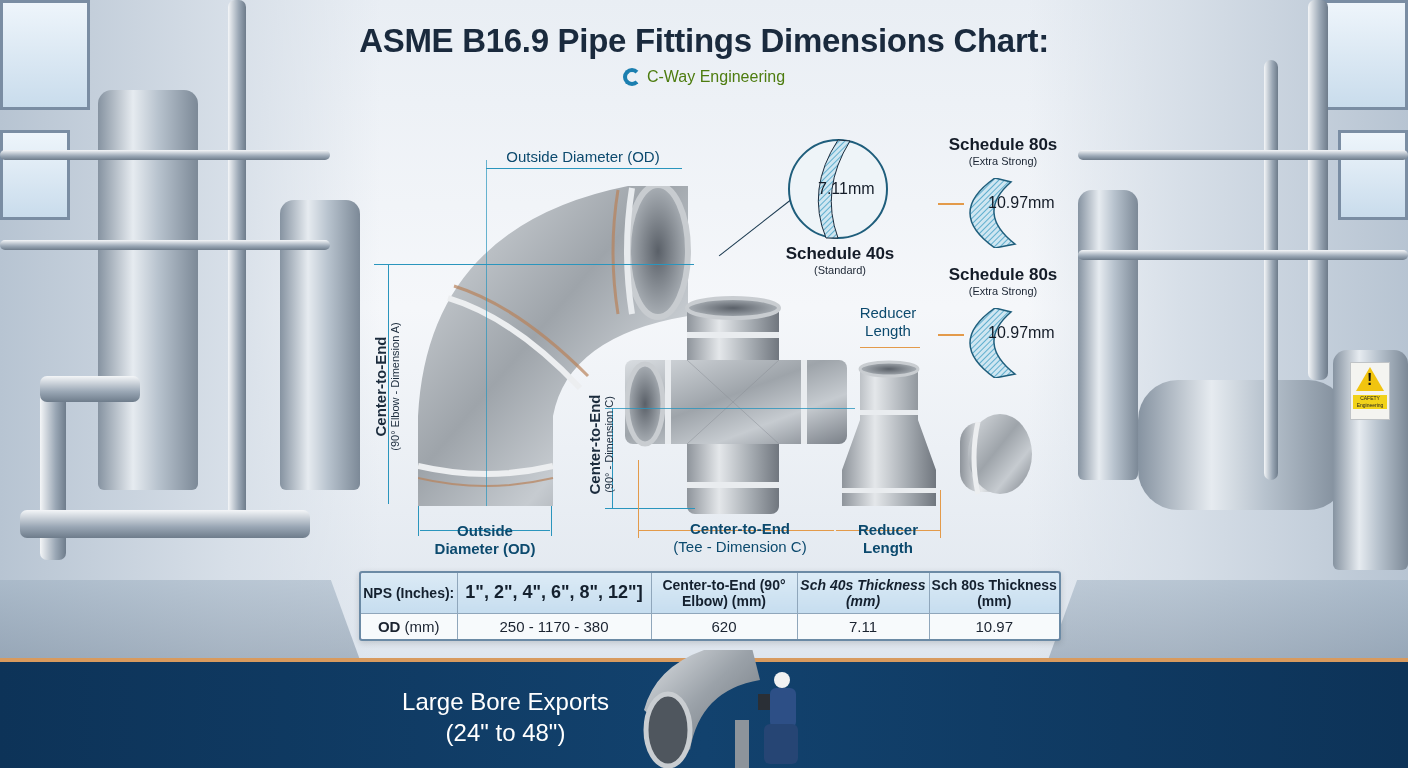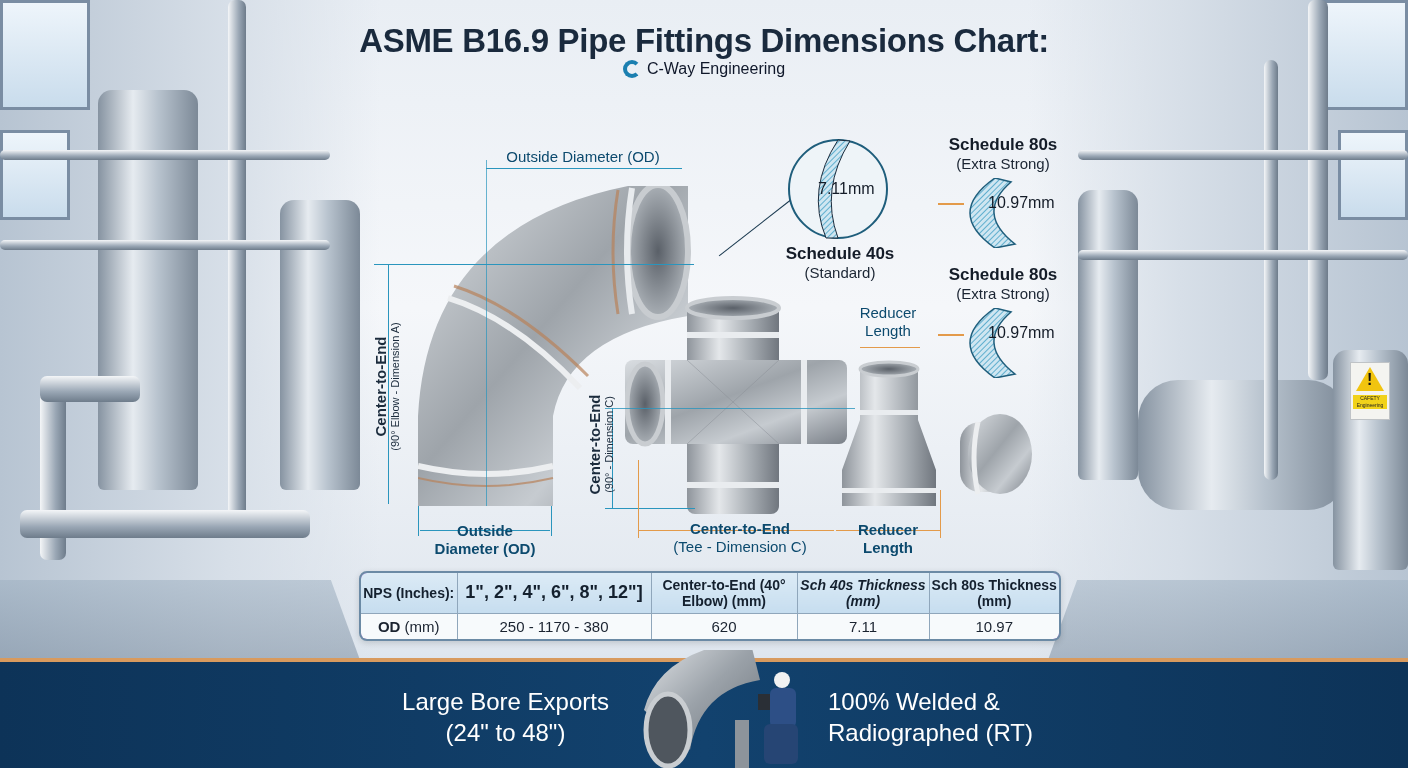--- a/index.html
+++ b/index.html
@@ -38,46 +38,46 @@
   .warning-sign { position: absolute; right: 18px; top: 362px; width: 40px; height: 58px;
     background: #f4f4f0; border: 1px solid #bfc3c6; display:flex; flex-direction:column; align-items:center; padding-top:4px; }
   .warning-sign .tri { width: 0; height: 0; border-left: 14px solid transparent; border-right: 14px solid transparent; border-bottom: 24px solid #f1c40f; position: relative; }
   .warning-sign .tri::after { content: "!"; position: absolute; left: -3px; top: 4px; font-size: 16px; font-weight: bold; color:#111; }
   .warning-sign .lbl { margin-top: 4px; width: 34px; background:#f1d21a; font-size: 5px; text-align:center; line-height:7px; color:#222; }
 
   
   .header { position: absolute; left: 0; right: 0; top: 22px; text-align: center; }
   .title { font-size: 33px; font-weight: 700; color: #1a2a3d; letter-spacing: -0.3px; }
   .subtitle { font-size: 31px; color: #1c2c3e; margin-top: 2px; letter-spacing: -0.3px; }
-  .brand { display: inline-flex; align-items: flex-start; gap: 6px; font-size: 16px; color: #0f172a; }
+  .brand { display: inline-flex; align-items: flex-start; gap: 6px; margin-top: 8px; font-size: 16px; color: #4d7c0f; }
   .brand-logo { width: 18px; height: 18px; border-radius: 50%; border: 4px solid #1b7fb0; border-right-color: transparent; }
 
   
   .diagram { position: absolute; inset: 0; }
   .dim-label { position: absolute; font-size: 15px; color: #0c4a6e; text-align: center; line-height: 1.2; }
   .dim-label.bold { font-weight: 700; }
   .vlabel { position: absolute; transform: rotate(-90deg); transform-origin: center; white-space: nowrap; text-align:center; }
   .vlabel .b { font-size: 15px; font-weight: 700; display:block; }
   .vlabel .s { font-size: 11px; display:block; }
   .line-blue { position: absolute; background: #2a95bd; }
   .line-orange { position: absolute; background: #e39a4a; }
 
   
   .elbow { position: absolute; left: 418px; top: 186px; width: 280px; height: 320px; }
   .tee { position: absolute; left: 625px; top: 296px; width: 230px; height: 222px; }
   .reducer { position: absolute; left: 838px; top: 360px; width: 102px; height: 150px; }
   .cap { position: absolute; left: 956px; top: 402px; width: 78px; height: 100px; }
 
   .sched-title { position: absolute; text-align: center; font-size: 17px; font-weight: 700; color: #141c28; line-height: 1.15; }
-  .sched-sub { display:block; font-size: 15px; font-weight: 400; color:#1b2533; }
+  .sched-sub { display:block; font-size: 11px; font-weight: 400; color:#1b2533; }
   .sched-val { position: absolute; font-size: 16px; color: #141c28; }
 
   
   .spec-table { position: absolute; left: 359px; top: 571px; width: 702px; height: 70px;
-    border: 2px solid #6b8aa5; border-radius: 8px; overflow: hidden; background: #4c1d95;
+    border: 2px solid #6b8aa5; border-radius: 3px; overflow: hidden; background: #4c1d95;
     box-shadow: 0 2px 6px rgba(0,0,0,.15); }
   .spec-table table { width: 100%; height: 100%; border-collapse: collapse; font-family: "Liberation Sans", sans-serif; }
   .spec-table th { background: linear-gradient(180deg,#dcebf6,#c6ddef); font-size: 14px; font-weight: 700; color:#14202e; border-right: 1px solid #8fa6bb; line-height: 1.15; height: 40px; }
   .spec-table th.big { font-size: 18px; }
   .spec-table td { background: #f7fafc; font-size: 15px; text-align: center; border-right: 1px solid #8fa6bb; border-top: 1px solid #8fa6bb; color:#1a2330; }
   .spec-table th:last-child, .spec-table td:last-child { border-right: none; }
   .spec-table td.od b { font-weight: 700; text-align: right; }
 
   
   .accent-stripe { position: absolute; left: 0; right: 0; top: 658px; height: 4px; background: #d89a5e; }
@@ -258,21 +258,21 @@
   <div class="line-orange" style="left:938px;top:334px;width:26px;height:2px;"></div>
   <div class="sched-val" style="left:988px;top:324px;">10.97mm</div>
 </div>
 
 <div class="spec-table">
   <table>
     <thead>
       <tr>
         <th style="width:96px;">NPS (Inches):</th>
         <th class="big" style="width:194px;">1", 2", 4", 6", 8", 12"]</th>
-        <th style="width:146px;">Center-to-End (40° Elbow) (mm)</th>
+        <th style="width:146px;">Center-to-End (90° Elbow) (mm)</th>
         <th style="width:132px;font-style:italic;">Sch 40s Thickness (mm)</th>
         <th>Sch 80s Thickness (mm)</th>
       </tr>
     </thead>
     <tbody>
       <tr>
         <td class="od"><b>OD</b><span> (mm)</span></td>
         <td>250 - 1170 - 380</td>
         <td>620</td>
         <td>7.11</td>
@@ -297,17 +297,13 @@
     <rect x="95" y="70" width="14" height="48" fill="#8d949b"></rect>
     <circle cx="142" cy="30" r="8" fill="#f2f2f2"></circle>
     <rect x="130" y="38" width="26" height="40" rx="6" fill="#2d4f86"></rect>
     <rect x="124" y="74" width="34" height="40" rx="6" fill="#264574"></rect>
     <rect x="118" y="44" width="12" height="16" fill="#2a2f36"></rect>
   </svg>
   <div class="footer-text footer-left">
     <div>Large Bore Exports</div>
     <div>(24" to 48")</div>
   </div>
-  <div class="footer-text footer-right">
-    <div>100% Welded &amp;</div>
-    <div>Radiographed (RT)</div>
-  </div>
 </div>
 
 </body></html>

